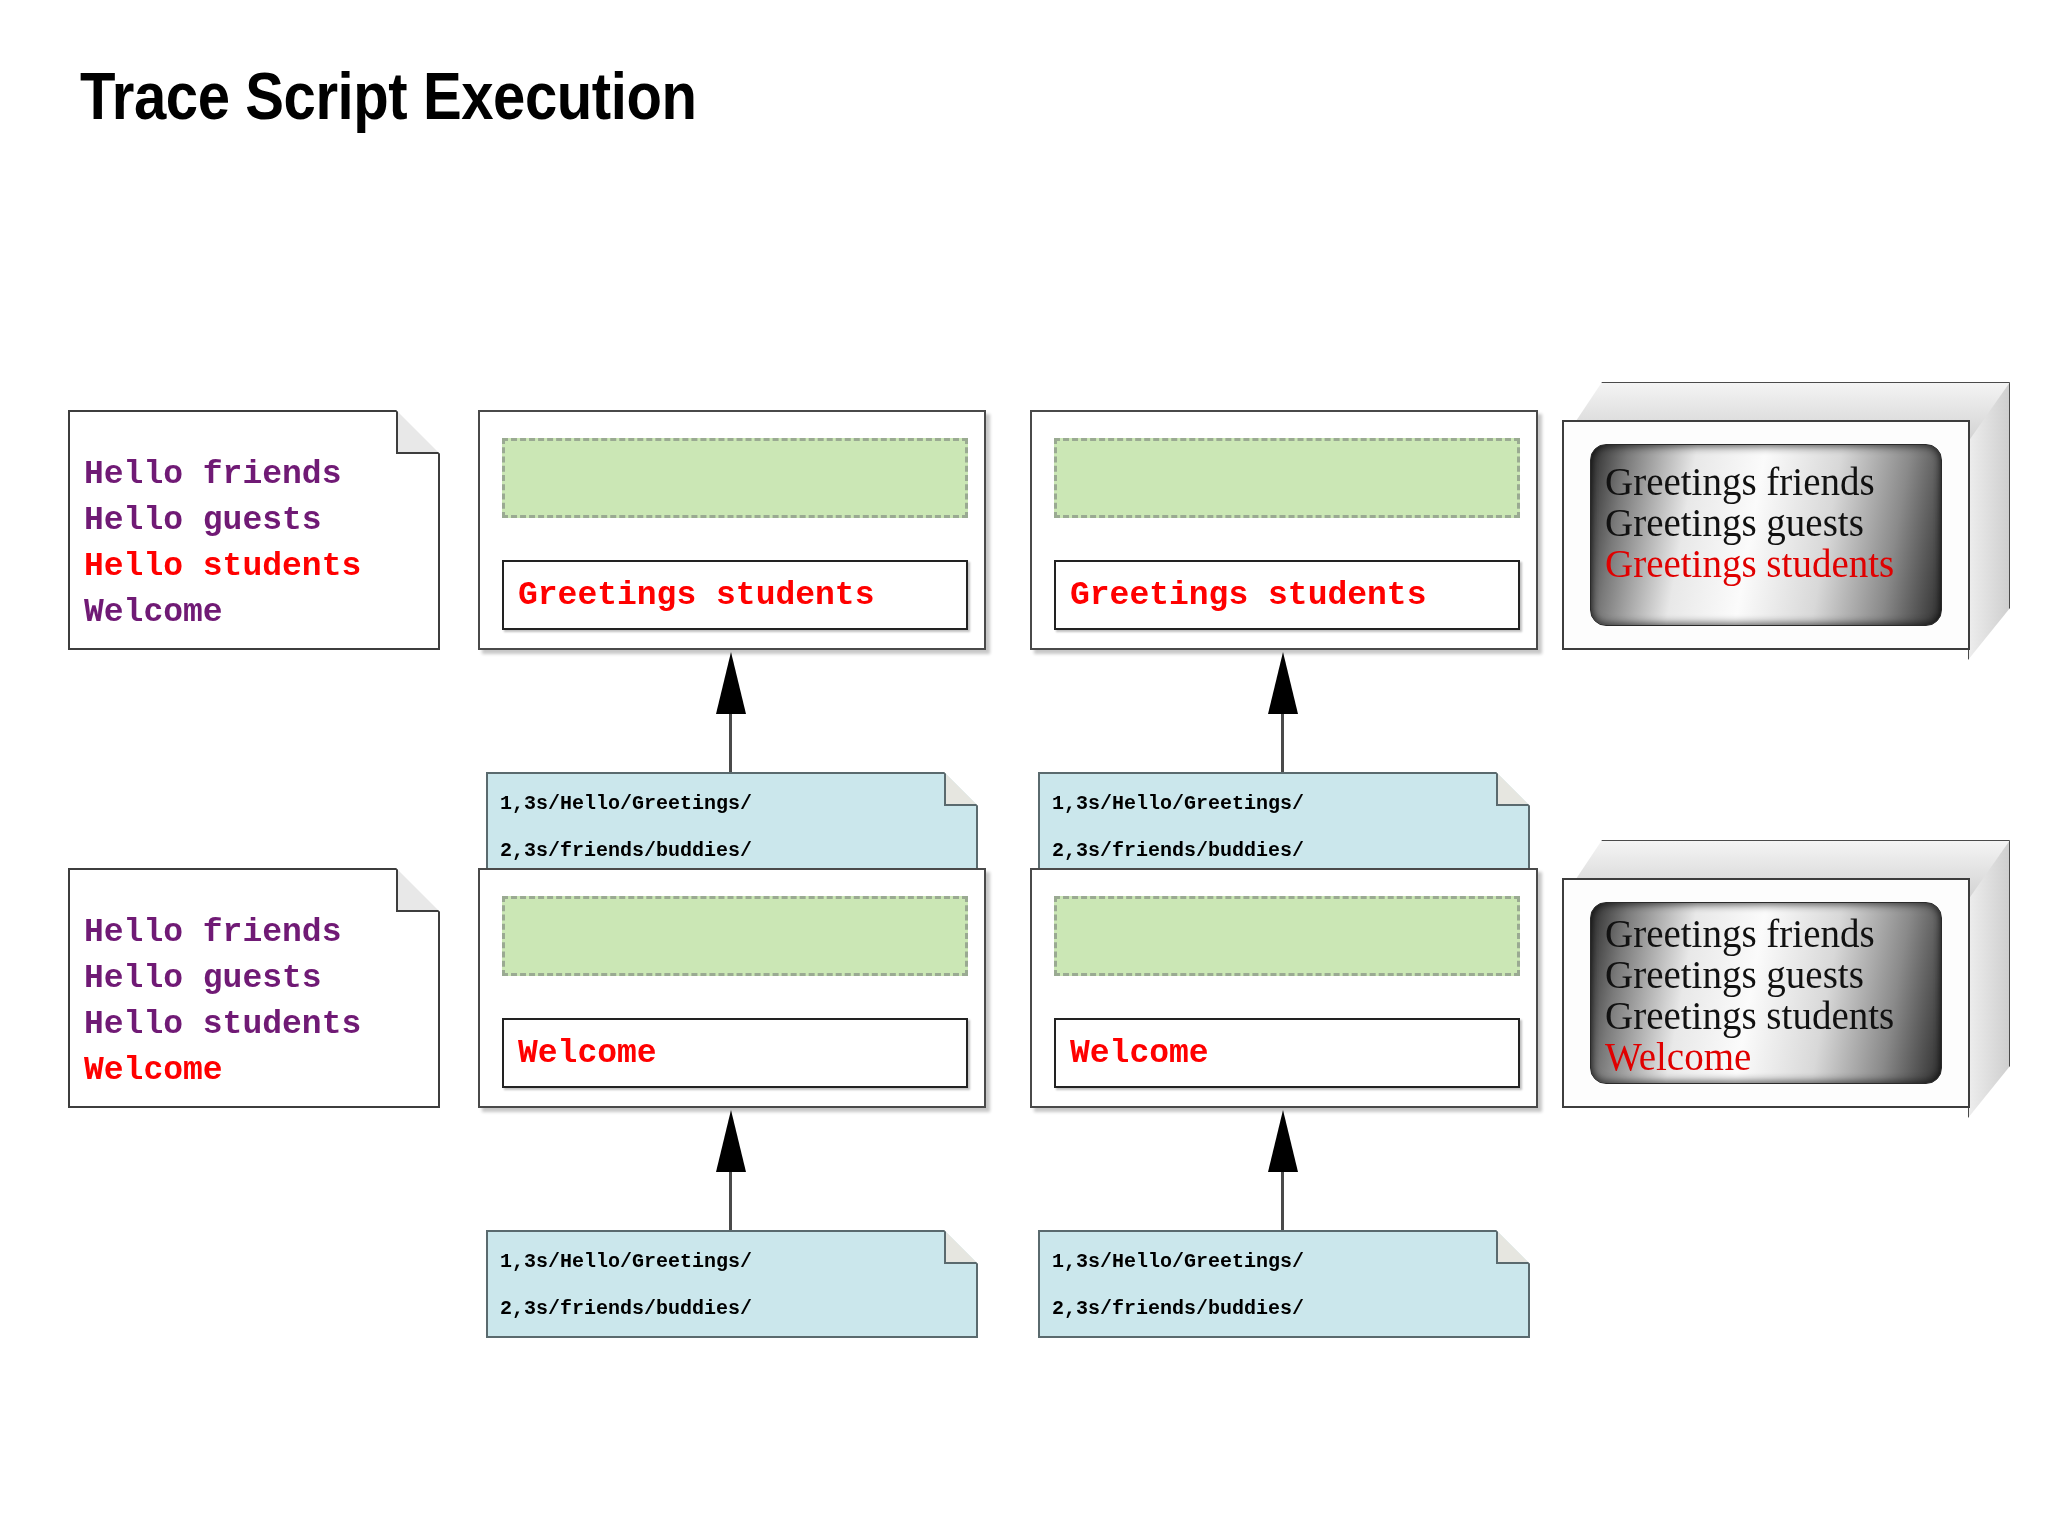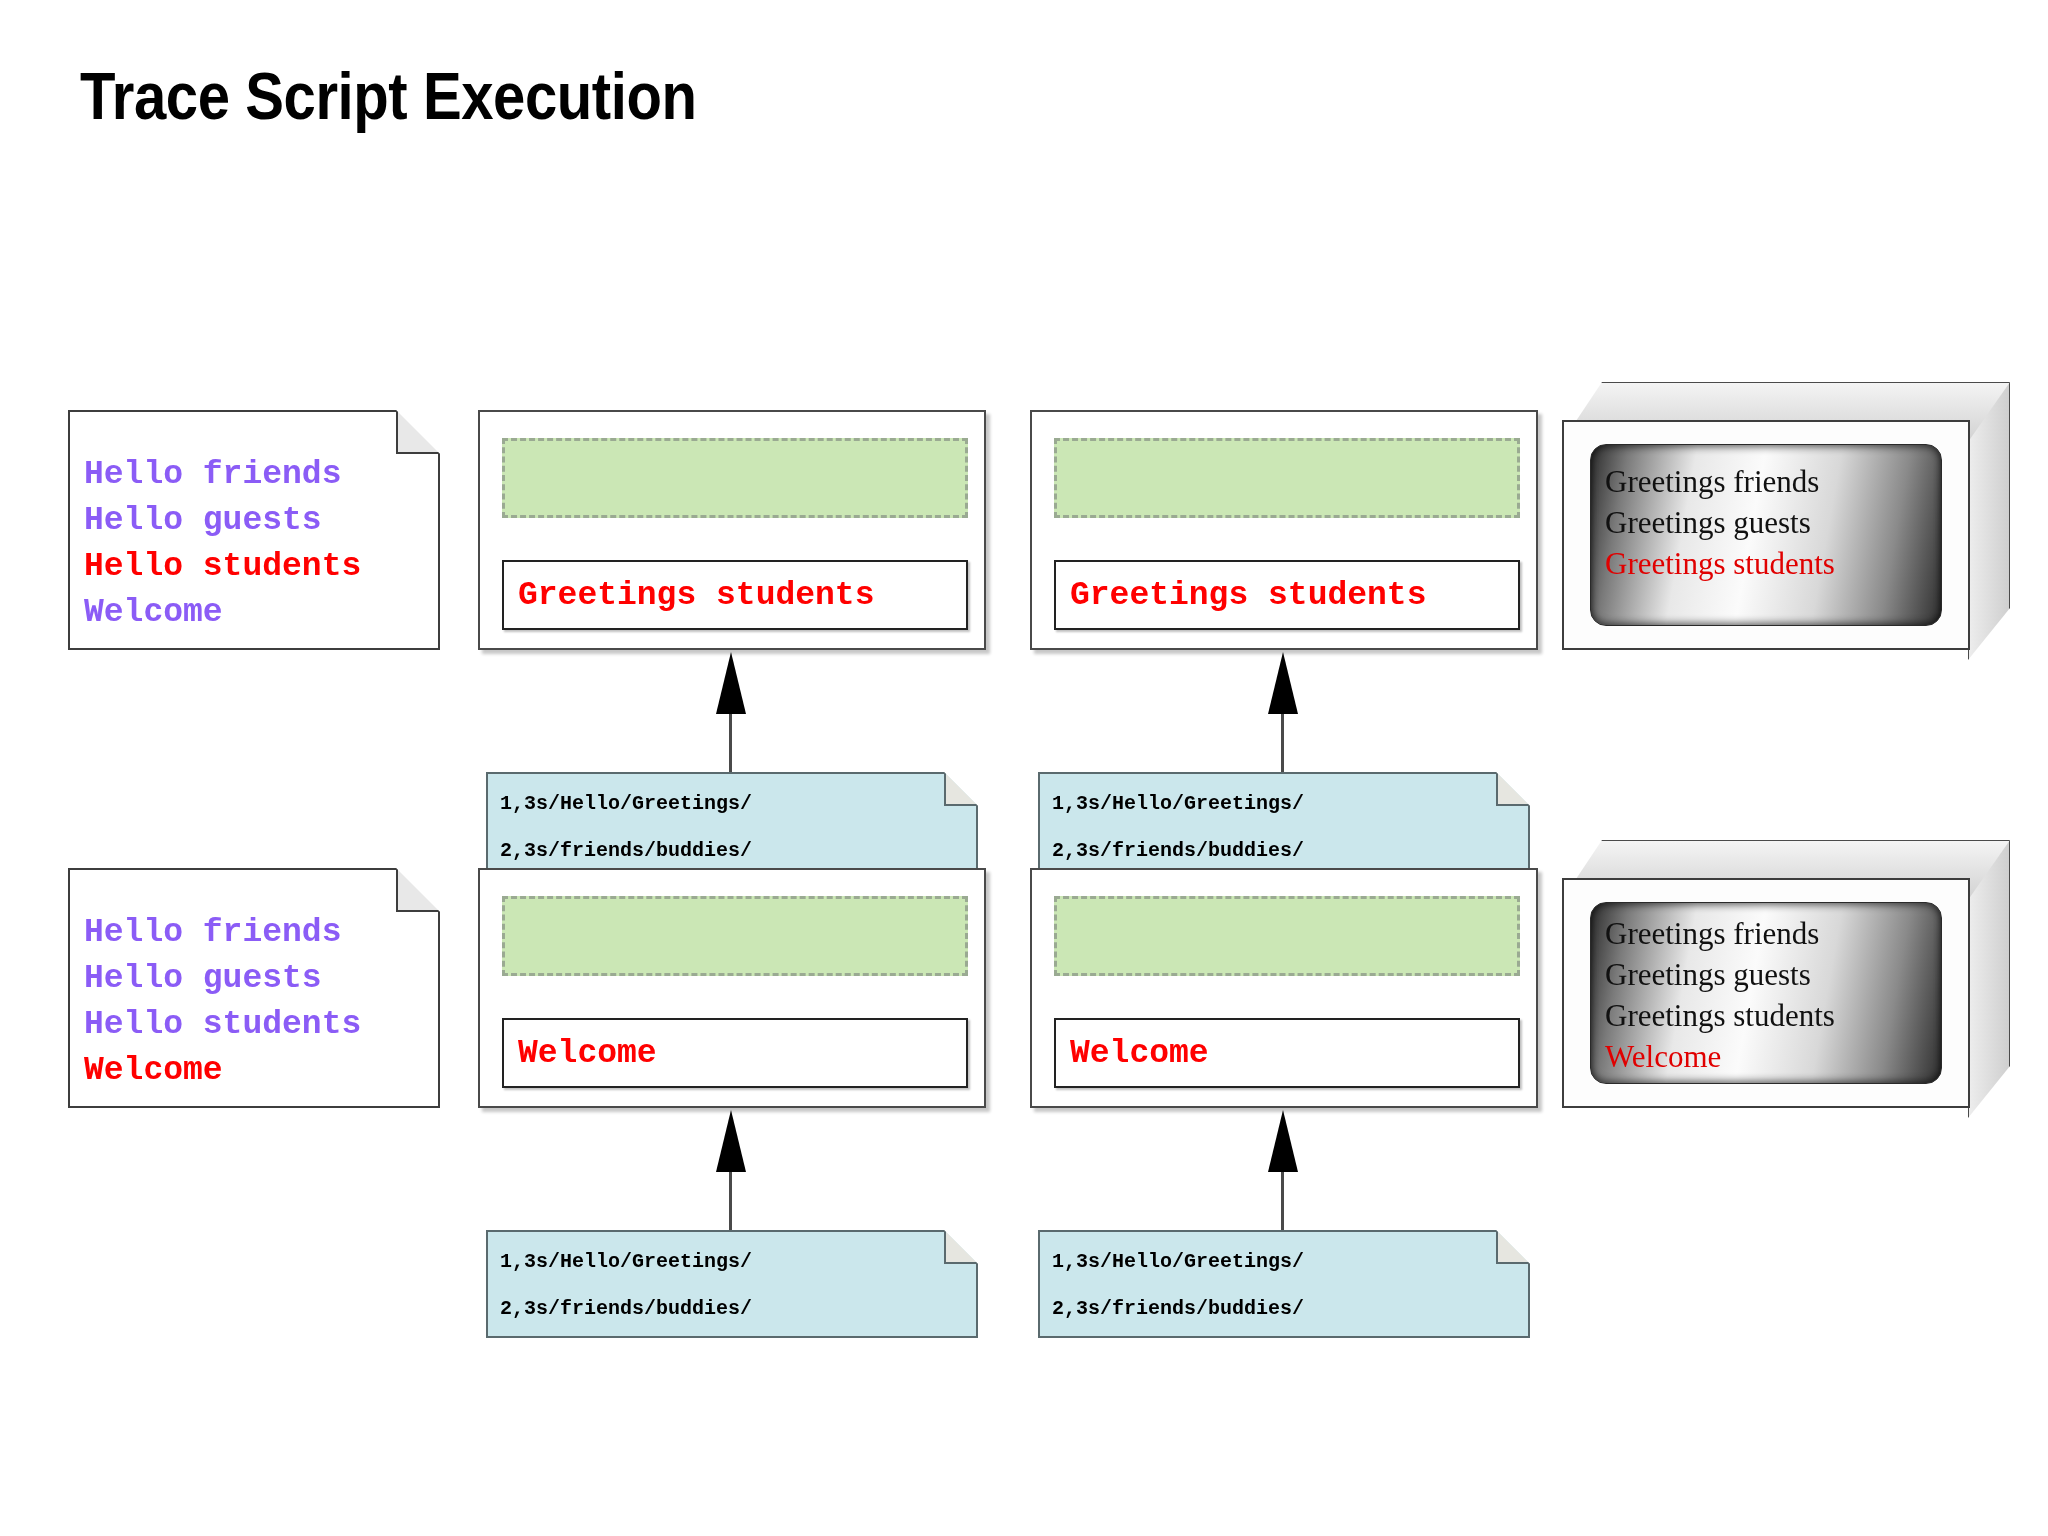--- a/index.html
+++ b/index.html
@@ -74,21 +74,21 @@
     position: absolute;
     left: 16px;
     top: 42px;
     right: 10px;
   }
   .doc .doc-line {
     font-family: "Liberation Mono", "DejaVu Sans Mono", monospace;
     font-size: 33px;
     font-weight: bold;
     line-height: 46px;
-    color: #8b5cf6;
+    color: #701a75;
     white-space: pre;
   }
   .doc .doc-line.red { color: #ff0000; }
 
   
   .panel {
     position: absolute;
     top: 20px;
     width: 508px;
     height: 240px;
@@ -262,21 +262,21 @@
         #fbfbfb 46%,
         #d8d8d8 66%,
         #8a8a8a 84%,
         #2f2f2f 100%);
     box-shadow: inset 0 3px 7px rgba(0,0,0,0.45), inset 0 -3px 7px rgba(0,0,0,0.45);
     overflow: hidden;
     padding: 10px 0 0 14px;
   }
   .monitor .mon-line {
     font-family: "Liberation Serif", "DejaVu Serif", serif;
-    font-size: 31px;
+    font-size: 39px;
     line-height: 41px;
     color: #111111;
     white-space: pre;
   }
   .monitor .mon-line.red { color: #e00000; }
   .monitor.m-1 .mon-screen { padding-top: 16px; }
 </style>
 </head>
 <body>
 

